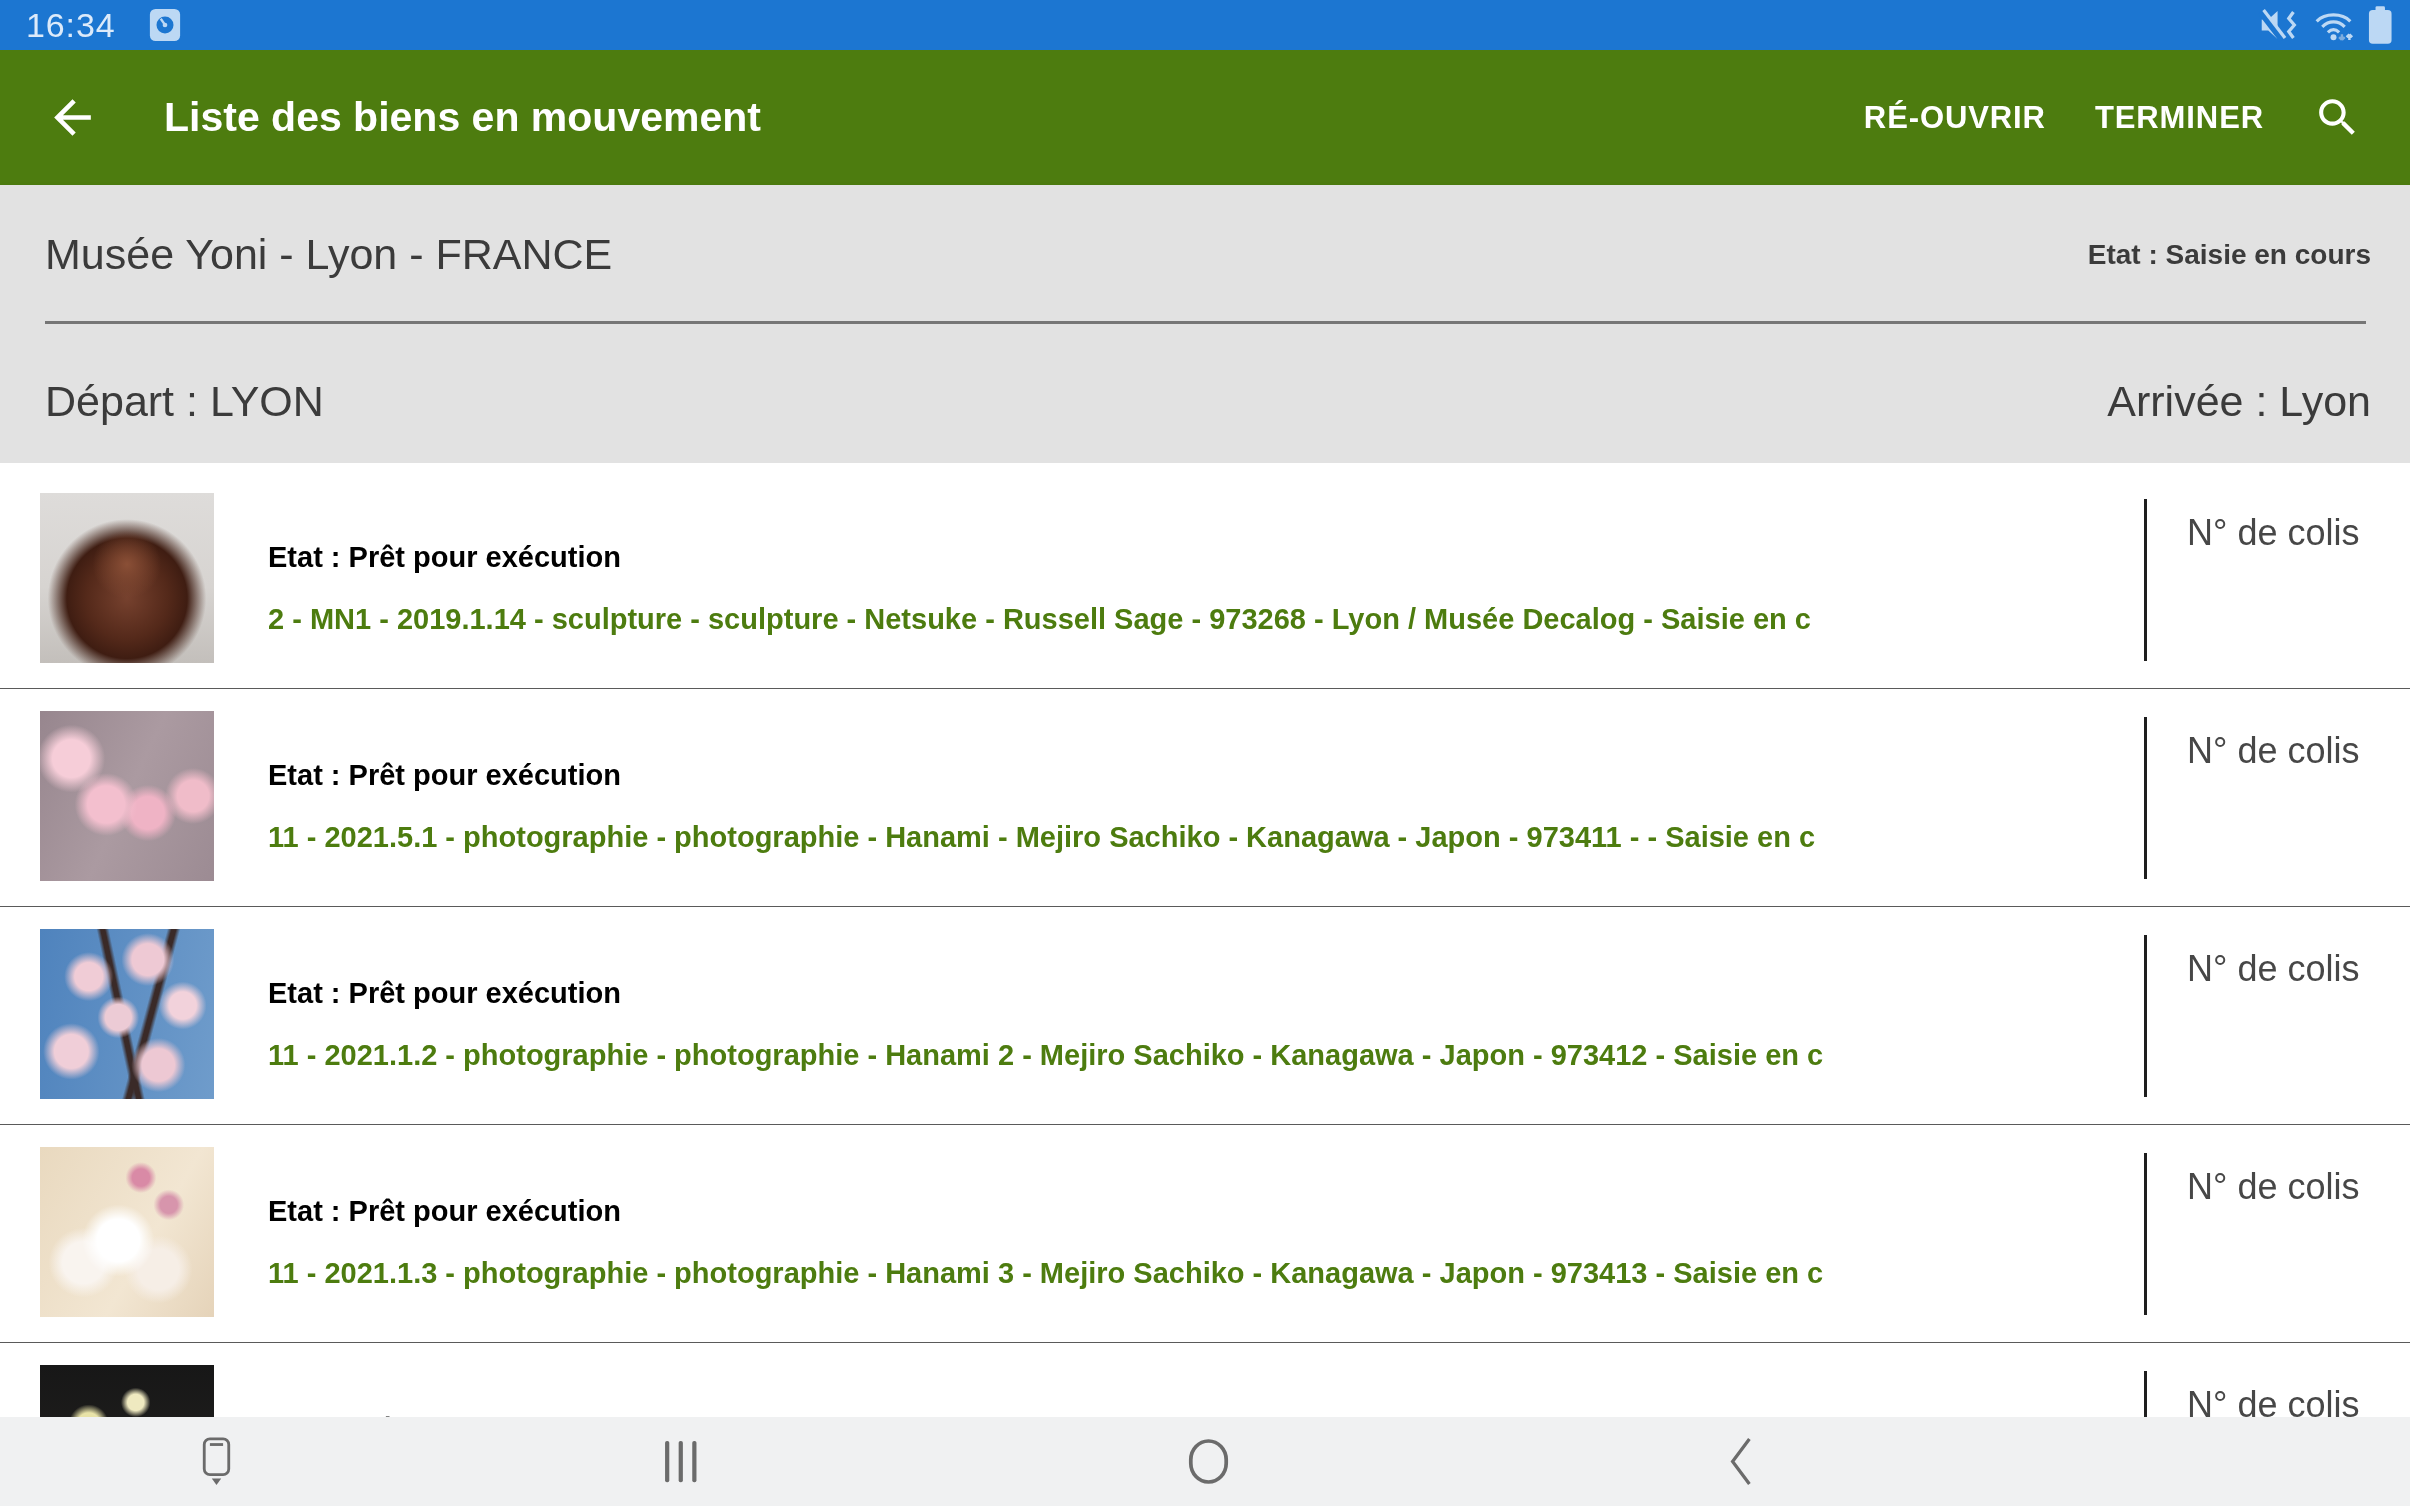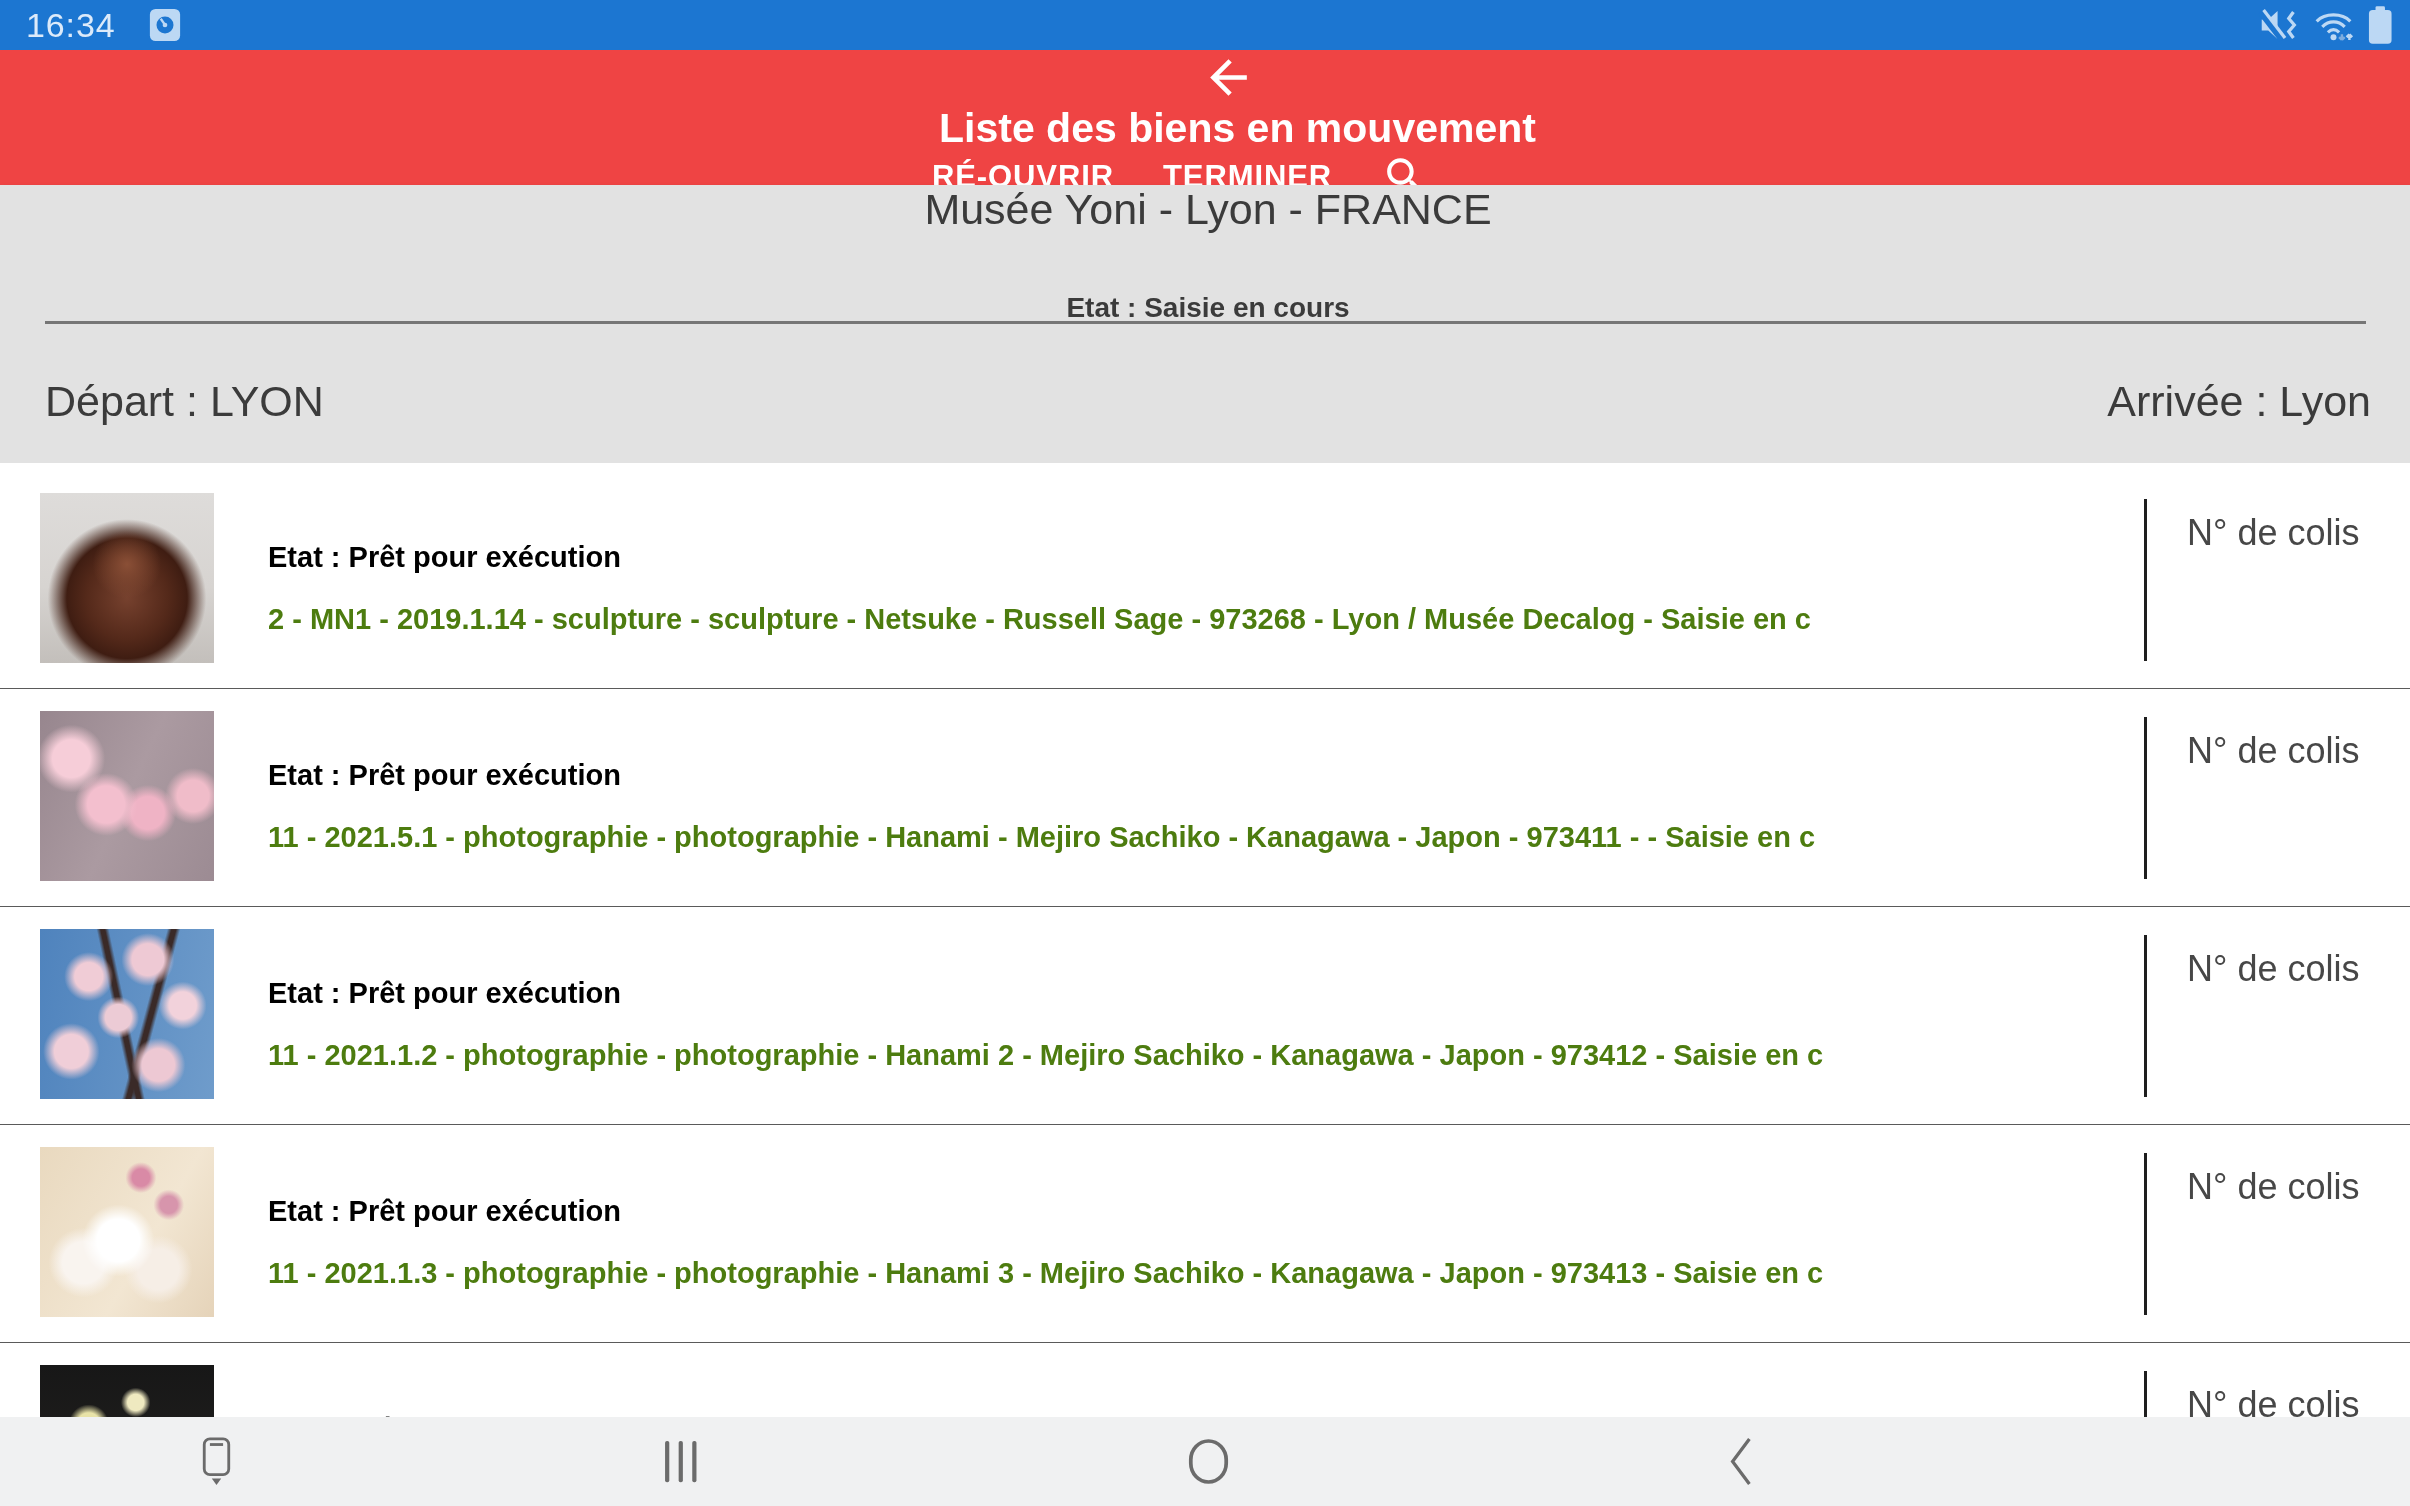--- a/index.html
+++ b/index.html
@@ -10,37 +10,37 @@
   
   .status-bar { position:absolute; top:0; left:0; width:100%; height:50px;
                 background:#1c76d1; display:flex; align-items:center;
                 justify-content:space-between; padding:0 19px 0 26px; }
   .sb-left { display:flex; align-items:center; gap:32px; }
   .sb-time { color:#dceafa; font-size:34px; letter-spacing:0.9px; }
   .sb-right { display:flex; align-items:center; gap:13px; }
 
   
   .app-bar { position:absolute; top:50px; left:0; width:100%; height:135px;
-             background:#ef4444; display:flex; align-items:center;flex-direction:column; }
+             background:#4d7c0f; display:flex; align-items:center; }
   .back-btn { background:none; border:none; margin-left:45px; cursor:pointer;
               display:flex; align-items:center; }
   .app-title { color:#fff; font-size:41px; font-weight:bold; margin-left:64px;
                flex:1 1 auto; white-space:nowrap; }
   .app-actions { display:flex; align-items:center; gap:49px; margin-right:49px; }
   .app-actions .txt-btn { background:none; border:none; color:#fff; font-size:31px;
                font-weight:bold; letter-spacing:0.9px; cursor:pointer;
                font-family:"Liberation Sans", sans-serif; white-space:nowrap; }
   .icon-btn { background:none; border:none; cursor:pointer; display:flex; align-items:center; }
 
   
   .mv-header { position:absolute; top:185px; left:0; width:100%; height:279px;
                background:#e2e2e2; box-shadow:0 3.8px 6.6px rgba(0,0,0,0.18); }
   .mv-row1 { position:absolute; top:0; left:0; right:0; height:139px;
              display:flex; align-items:center; justify-content:space-between;
-             padding:0 40px 0 45px;flex-direction:column; }
+             padding:0 40px 0 45px; }
   .mv-title { font-size:43px; color:#3b3b3b; }
   .mv-status { font-size:28px; font-weight:bold; color:#3b3b3b; }
   .mv-divider { position:absolute; top:136px; left:45px; right:45px; height:2.8px;
                 background:#767676; }
   .mv-row2 { position:absolute; top:139px; left:0; right:0; height:139px;
              display:flex; align-items:center; justify-content:space-between;
              padding:16px 40px 0 45px; }
   .mv-depart, .mv-arrivee { font-size:43px; color:#3b3b3b; }
 
   

